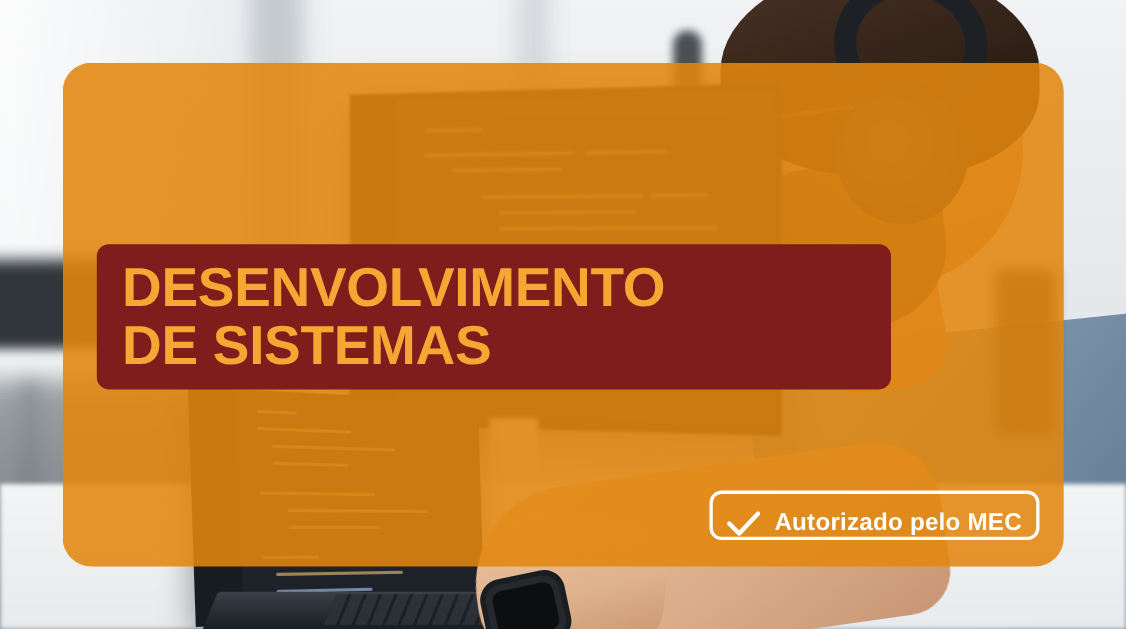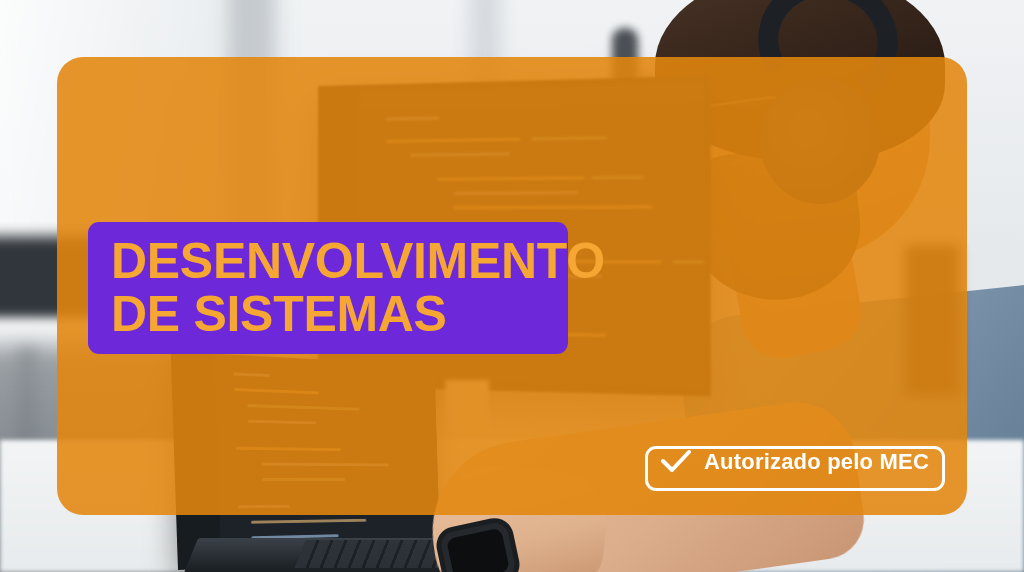--- a/index.html
+++ b/index.html
@@ -324,22 +324,22 @@
     font-size: 29px;
     font-weight: 700;
     letter-spacing: .4px;
     line-height: 1;
     white-space: nowrap;
   }
 
   .title-box {
     position: absolute;
     left: 88px; top: 222px;
-    width: 480px; height: 132px;
-    background: #6d28d9;
+    width: 722px; height: 132px;
+    background: #7f1d1d;
     border-radius: 11px;
   }
   .title-text {
     position: absolute;
     left: 23px; top: 13px;
     margin: 0;
     color: #F5A633;
     font-size: 50px;
     font-weight: 700;
     line-height: 1.06;
@@ -348,21 +348,21 @@
   }
 
   
   .mec-badge {
     position: absolute;
     left: 645px; top: 446px;
     width: 300px; height: 45px;
     border: 3px solid #ffffff;
     border-radius: 11px;
     display: flex;
-    align-items: flex-start;
+    align-items: flex-end;
     gap: 13px;
     padding-left: 13px;
   }
   .mec-check { display: block; }
   .mec-label {
     color: #ffffff;
     font-size: 22px;
     font-weight: 700;
     letter-spacing: .2px;
     white-space: nowrap;

